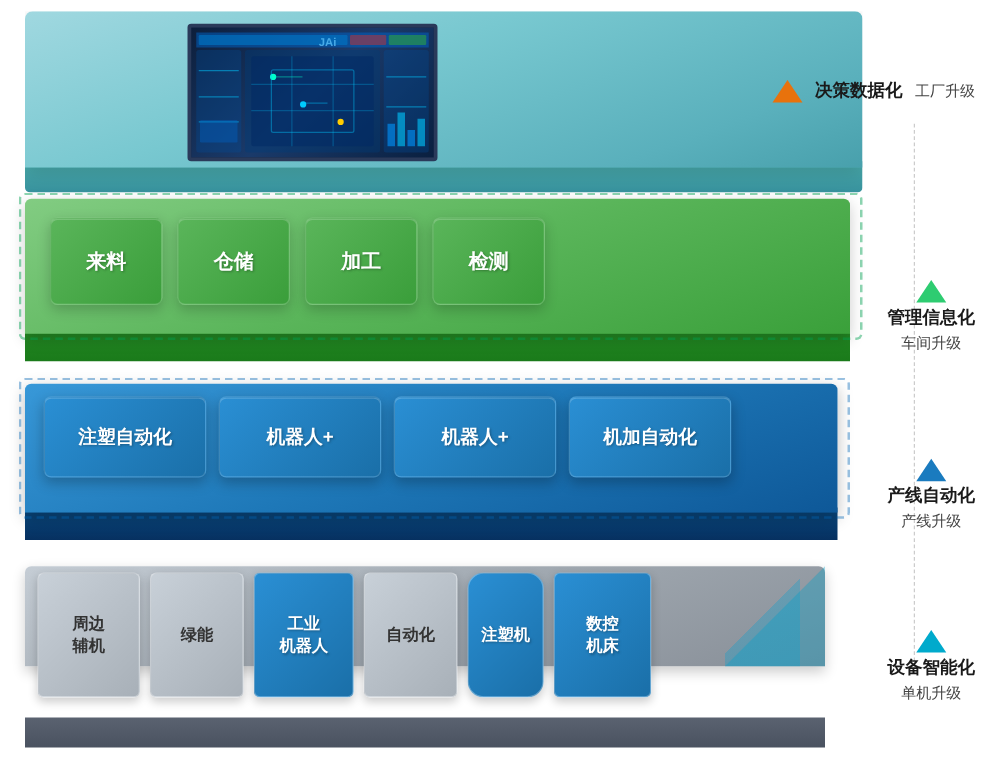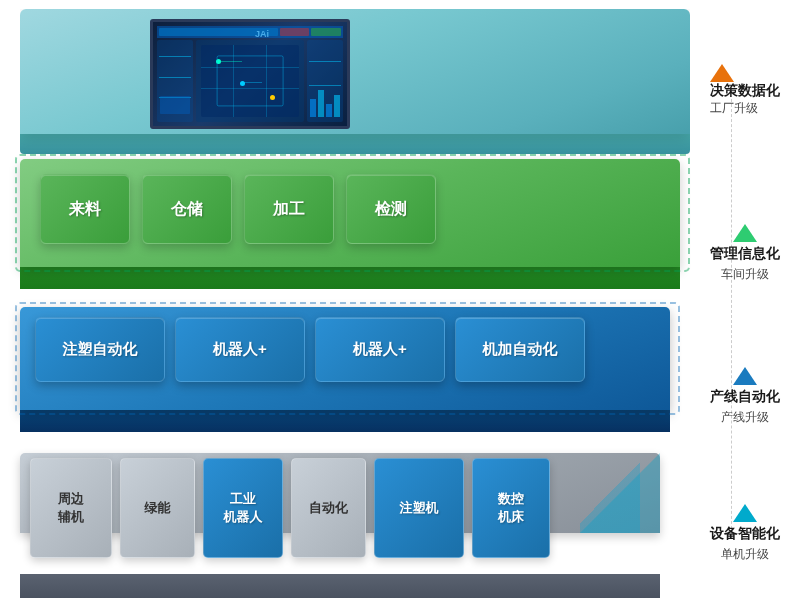--- a/index.html
+++ b/index.html
@@ -246,23 +246,23 @@
       color: #fff;
       text-shadow: 1px 1px 2px rgba(0,0,0,0.3);
     }
 
     
     .right-labels-decision {
       position: absolute;
       top: 55px;
       right: 10px;
       display: flex;
-      flex-direction: column;
-      align-items: flex-start;
-      gap: 0;
+      flex-direction: row;
+      align-items: flex-end;
+      gap: 10px;
     }
 
     .right-labels-management {
       position: absolute;
       top: 215px;
       right: 10px;
       display: flex;
       flex-direction: column;
       align-items: center;
       gap: 3px;
@@ -440,21 +440,21 @@
           </div>
 
           <div class="eq-card blue-eq" style="width:80px;">
             <span>工业<br>机器人</span>
           </div>
 
           <div class="eq-card" style="width:75px;">
             <span>自动化</span>
           </div>
 
-          <div class="eq-card blue-eq" style="width:90px;">
+          <div class="eq-card blue-eq" style="width:61px;border-radius:13px;">
             <span>注塑机</span>
           </div>
 
           <div class="eq-card blue-eq" style="width:78px;">
             <span>数控<br>机床</span>
           </div>
         </div>
 
         <div style="position:absolute;top:0;right:0;width:0;height:0;border-top:80px solid transparent;border-right:80px solid rgba(0,160,200,0.35);"></div>
         <div style="position:absolute;top:0;right:20px;width:60px;height:80px;background:linear-gradient(135deg,transparent 50%,rgba(0,160,210,0.3) 50%);"></div>

